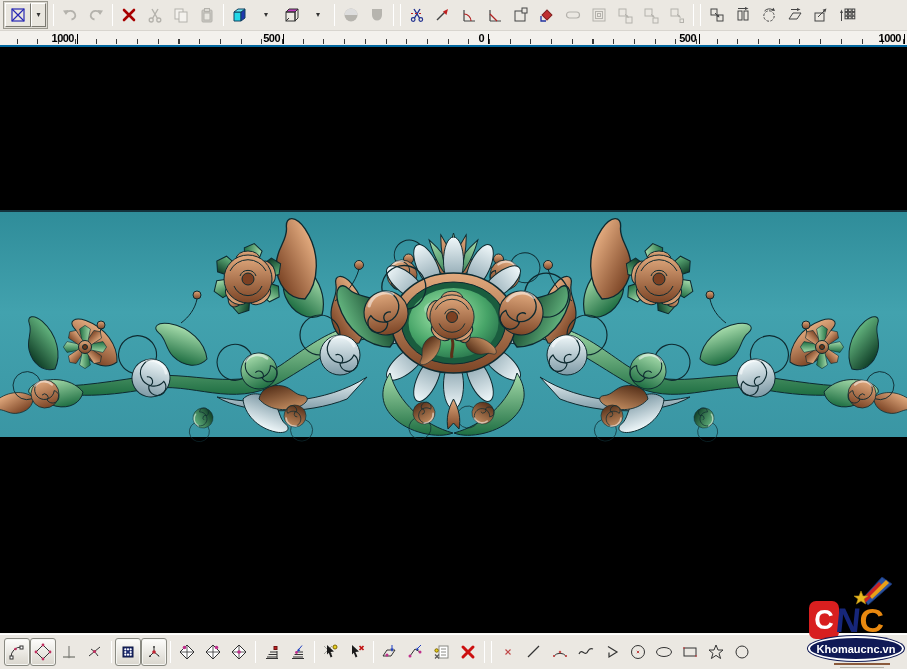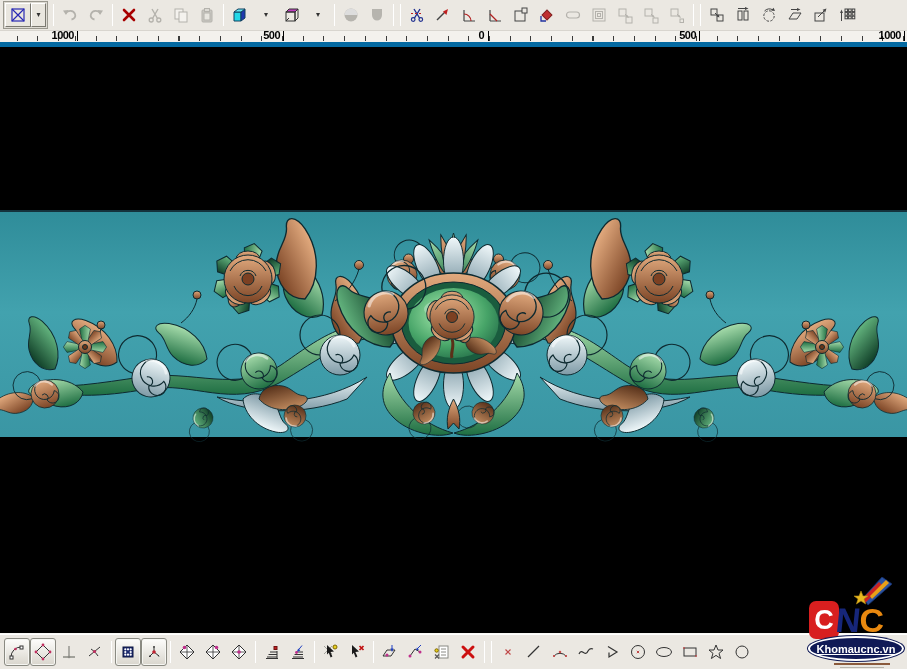--- a/index.html
+++ b/index.html
@@ -17,21 +17,21 @@
   button.tb.raised { border:1px solid #8a8a82; border-radius:3px;
                      background:linear-gradient(#fdfdfb,#d9d6cd);
                      box-shadow: inset 0 0 0 1px #f6f6f2; }
   .btn-frame { display:flex; border:1px solid #9a988f; background:#dedbd4; padding:1px; margin-right:2px; }
   .btn-frame button.tb { border:1px solid; border-color:#ffffff #7a7870 #7a7870 #ffffff; background:#e9e6df; }
   .btn-frame .dd { width:15px; }
   .sep { width:1px; height:22px; background:#9c9a92; border-right:1px solid #ffffff; margin:0 3px; }
   .dd-glyph { font-size:8px; color:#333; line-height:1; }
 
   
-  .ruler { height:16px; background:#f3f1ed; position:relative; border-bottom:5px solid #0369a1; }
+  .ruler { height:16px; background:#f3f1ed; position:relative; border-bottom:2px solid #0369a1; }
   .ruler .ticks { position:absolute; left:0; right:0; bottom:1px; height:5px;
       background-image: repeating-linear-gradient(to right, #3a3a3a 0 1px, transparent 1px 20.7px);
       background-position-x: 75px; }
   .rlabel { position:absolute; bottom:1px; width:44px; text-align:right;
             font-size:11px; font-weight:bold; color:#000; letter-spacing:-0.5px; line-height:12px; }
   .majortick { position:absolute; bottom:1px; width:1px; height:10px; background:#000; }
 
   
   .canvas-wrap { height:586px; background:#000; position:relative; }
   .canvas-wrap svg { display:block; }
@@ -40,21 +40,21 @@
   .watermark { position:absolute; right:1px; bottom:0; width:98px; height:92px; z-index:9; pointer-events:none; }
   .wm-letters { position:absolute; top:24px; left:1px; display:flex; align-items:center;
                 font-weight:bold; line-height:1; }
   .wm-cbox { width:30px; height:38px; background:#d81f1f; border-radius:7px; color:#fff;
              display:flex; align-items:center; justify-content:center; font-size:27px; }
   .wm-n { color:#16267a; font-size:34px; margin-left:-3px; transform:skewX(-6deg); }
   .wm-c2 { color:#e8880f; font-size:34px; margin-left:-1px; }
   .wm-oval { position:absolute; bottom:8px; left:0; width:96px; height:25px; background:#101a56;
              border:2px solid #fff; border-radius:50%; box-shadow:0 0 0 1px #101a56;
              display:flex; align-items:center; justify-content:center;
-             color:#fff; font-size:11px; font-weight:bold; white-space:nowrap;text-decoration:underline; }
+             color:#fff; font-size:11px; font-weight:bold; white-space:nowrap; }
   .wm-line1 { position:absolute; bottom:4px; left:26px; width:56px; height:2px; background:#8a5a3c; }
   .wm-line2 { position:absolute; bottom:1px; left:32px; width:44px; height:1px; background:#b8b4ac; }
   .wm-brush { position:absolute; top:0; right:10px; }
 </style>
 </head>
 <body>
 
 <div class="toolbar top-toolbar">
   <span class="btn-frame">
     <button class="tb">

